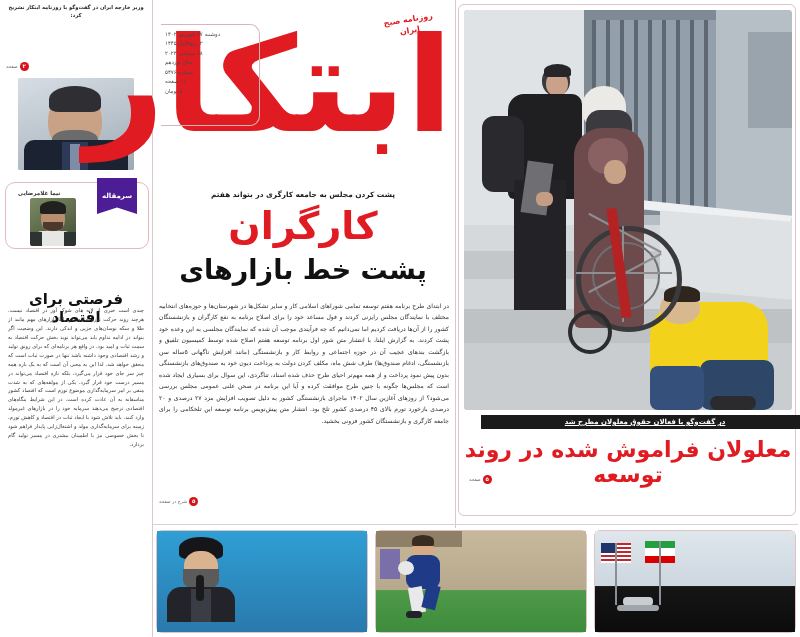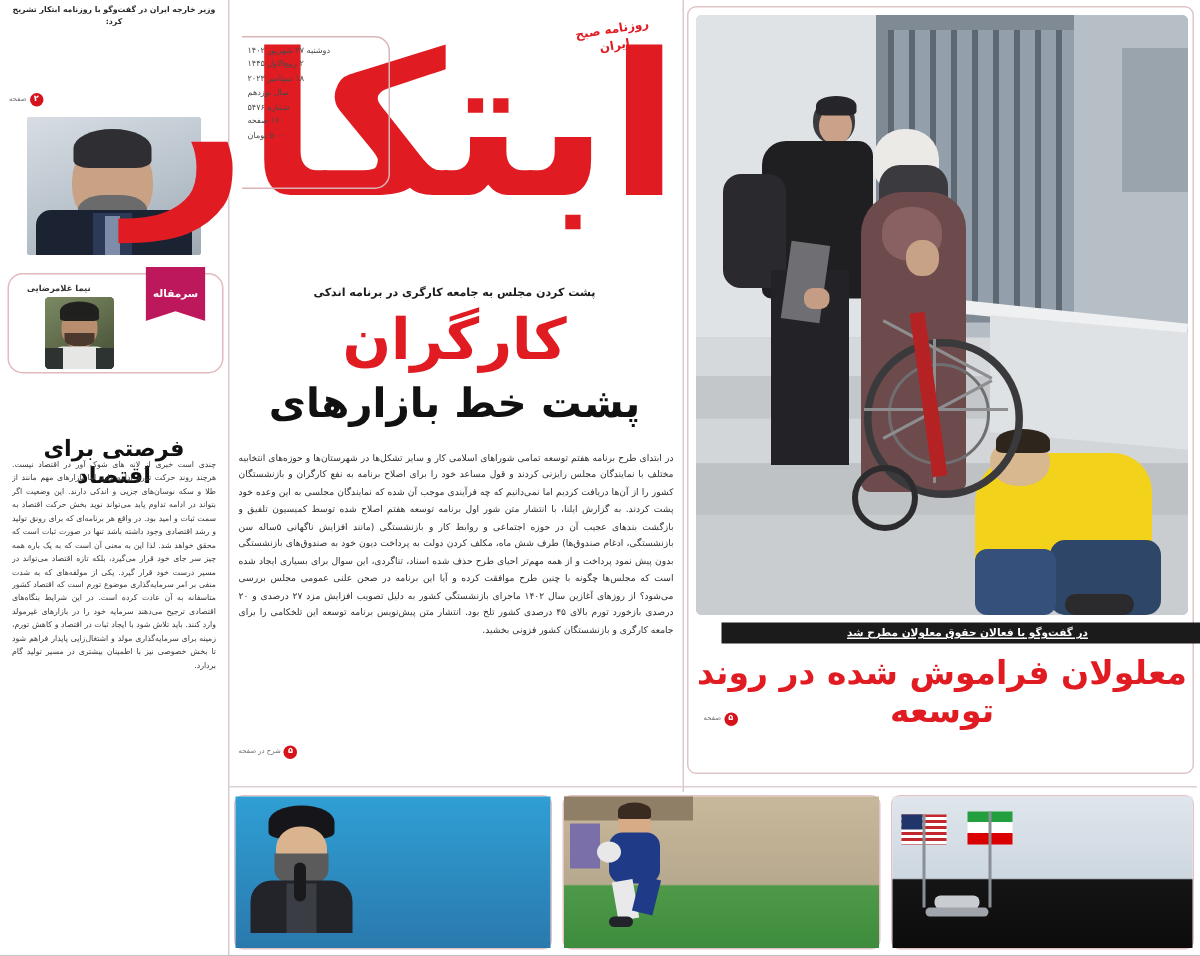--- a/index.html
+++ b/index.html
@@ -82,21 +82,21 @@
   
   #edit-box {
     position: absolute; left: 5px; top: 182px; width: 142px; height: 65px;
     border: 1px solid #e2b9bd;
     border-radius: 10px;
     background: #fff;
   }
   #edit-tag {
     position: absolute; left: 97px; top: 178px;
     width: 40px; height: 36px;
-    background: #be185d;
+    background: #4c1d95;
     color: #fff;
     font-size: 7px; font-weight: bold;
     display: flex; align-items: center; justify-content: center;
     clip-path: polygon(0 0, 100% 0, 100% 100%, 50% 82%, 0 100%);
   }
   #edit-author {
     position: absolute; left: 18px; top: 190px; width: 76px;
     font-size: 5.6px; color: #333; text-align: left; font-weight: bold;
   }
   #edit-avatar {
@@ -347,21 +347,21 @@
         <div>دوشنبه ۲۷ شهریور ۱۴۰۲</div>
         <div>۲ ربیع‌الاول ۱۴۴۵</div>
         <div>۱۸ سپتامبر ۲۰۲۳</div>
         <div>سال نوزدهم</div>
         <div>شماره ۵۴۷۶</div>
         <div>۱۶ صفحه</div>
         <div>۵۰۰۰ تومان</div>
       </div>
     </div>
 
-    <div id="lead-kicker">پشت کردن مجلس به جامعه کارگری در برنامه اندکی</div>
+    <div id="lead-kicker">پشت کردن مجلس به جامعه کارگری در بتواند هفتم</div>
     <div id="lead-h1">کارگران</div>
     <div id="lead-h2">پشت خط بازارهای</div>
     <div id="lead-body">در ابتدای طرح برنامه هفتم توسعه تمامی شوراهای اسلامی کار و سایر تشکل‌ها در شهرستان‌ها و حوزه‌های انتخابیه مختلف با نمایندگان مجلس رایزنی کردند و قول مساعد خود را برای اصلاح برنامه به نفع کارگران و بازنشستگان کشور را از آن‌ها دریافت کردیم اما نمی‌دانیم که چه فرآیندی موجب آن شده که نمایندگان مجلسی به این وعده خود پشت کردند. به گزارش ایلنا، با انتشار متن شور اول برنامه توسعه هفتم اصلاح شده توسط کمیسیون تلفیق و بازگشت بندهای عجیب آن در حوزه اجتماعی و روابط کار و بازنشستگی (مانند افزایش ناگهانی ۵ساله سن بازنشستگی، ادغام صندوق‌ها) طرف شش ماه، مکلف کردن دولت به پرداخت دیون خود به صندوق‌های بازنشستگی بدون پیش نمود پرداخت و از همه مهم‌تر احیای طرح حذف شده اسناد، تناگردی، این سوال برای بسیاری ایجاد شده است که مجلس‌ها چگونه با چنین طرح موافقت کرده و آیا این برنامه در صحن علنی عمومی مجلس بررسی می‌شود؟ از روزهای آغازین سال ۱۴۰۲ ماجرای بازنشستگی کشور به دلیل تصویب افزایش مزد ۲۷ درصدی و ۲۰ درصدی بازخورد تورم بالای ۴۵ درصدی کشور تلخ بود. انتشار متن پیش‌نویس برنامه توسعه این تلخکامی را برای جامعه کارگری و بازنشستگان کشور فزونی بخشید.</div>
 
     <div class="pgbadge" id="lead-badge">
       <span class="dot">۵</span>
       <span class="lbl">شرح در صفحه</span>
     </div>
   </div>
 

